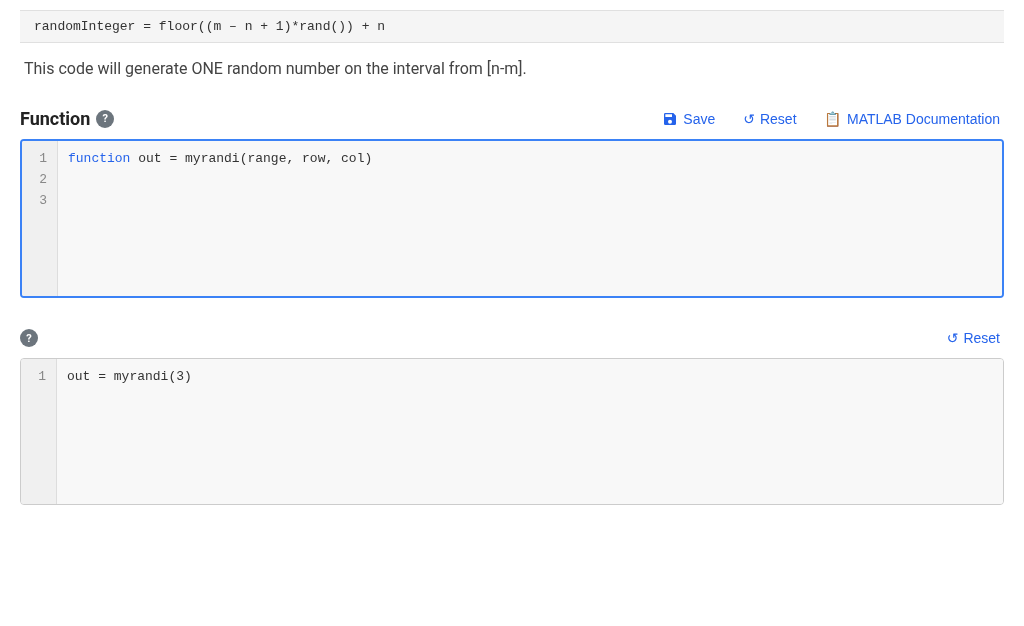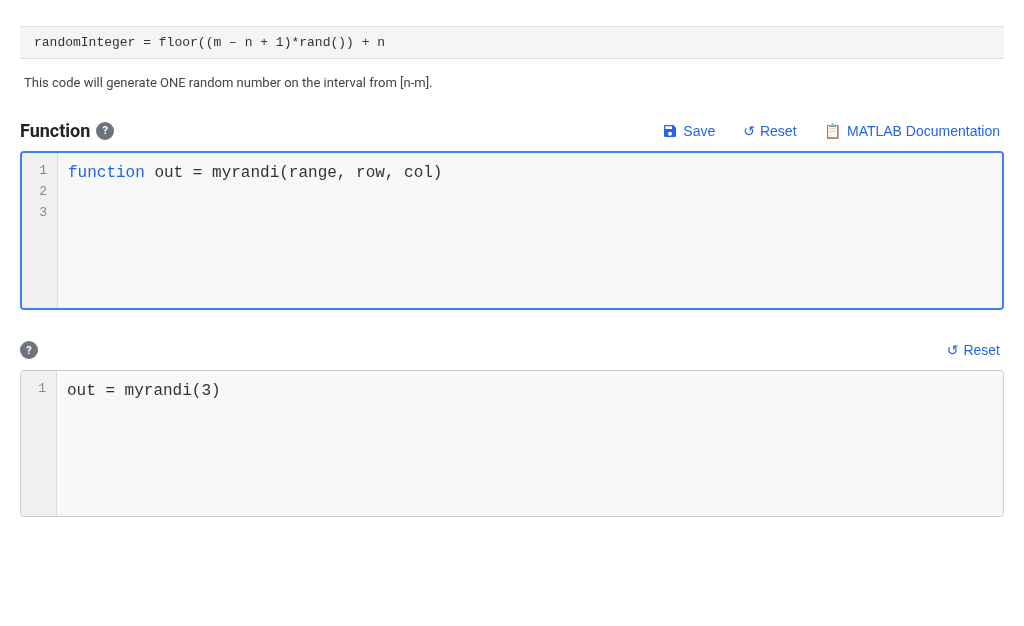--- a/index.html
+++ b/index.html
@@ -11,37 +11,37 @@
     body {
       font-family: -apple-system, BlinkMacSystemFont, 'Segoe UI', Roboto, sans-serif;
       background: #ffffff;
       color: #333;
       font-size: 14px;
       padding: 0;
     }
 
     .page-container {
       max-width: 1024px;
-      margin: 16px auto;
+      margin: 0 auto;
       padding: 10px 20px 20px 20px;
     }
 
     .code-banner {
       background: #f5f5f5;
       border-top: 1px solid #e0e0e0;
       border-bottom: 1px solid #e0e0e0;
       padding: 8px 14px;
       font-family: 'Courier New', Courier, monospace;
       font-size: 13px;
       color: #333;
       margin-bottom: 16px;
     }
 
     .description-text {
-      font-size: 13px;
+      font-size: 16px;
       color: #444;
       margin-bottom: 30px;
       padding: 0 4px;
     }
 
     
     .section-header {
       display: flex;
       align-items: center;
       justify-content: space-between;
@@ -132,21 +132,21 @@
       user-select: none;
     }
 
     .line-numbers div {
       padding: 0 4px;
     }
 
     .code-content {
       padding: 8px 10px;
       font-family: 'Courier New', Courier, monospace;
-      font-size: 16px;
+      font-size: 13px;
       line-height: 1.6;
       flex: 1;
       background: #f8f8f8;
     }
 
     .code-line {
       white-space: pre;
       color: #333;
     }
 

